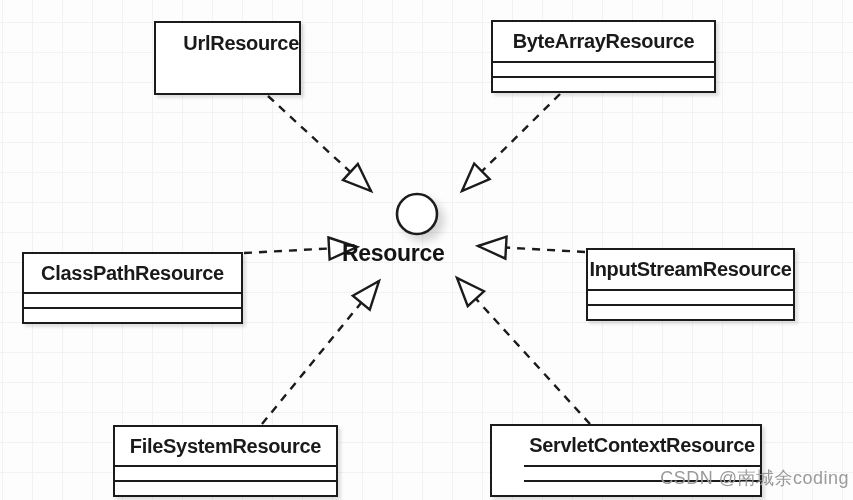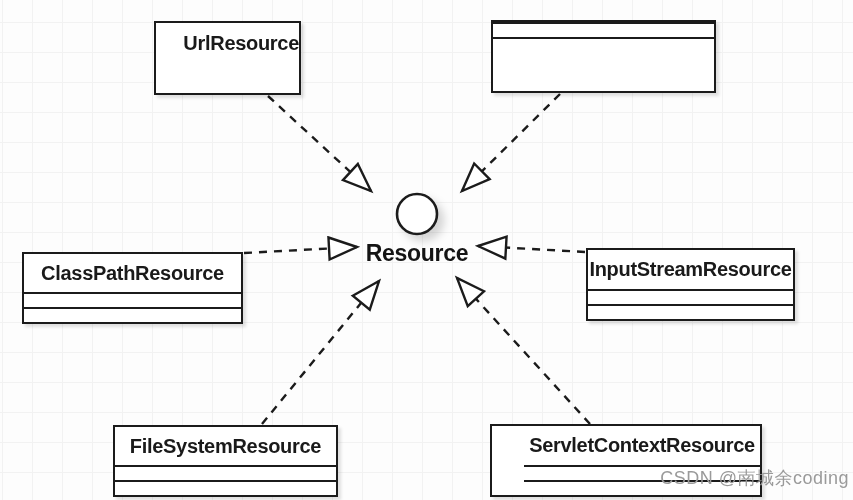--- a/index.html
+++ b/index.html
@@ -47,21 +47,21 @@
   .uml-row {
     height: 13px;
     border-top: 2px solid #1b1b1b;
     background: #ffffff;
   }
   .iface-label {
     position: absolute;
     left: 342px;
     top: 240px;
     width: 150px;
-    text-align: center;
+    text-align: left;
     font-weight: bold;
     font-size: 23px;
     color: #141414;
     letter-spacing: -0.3px;
   }
   .watermark {
     position: absolute;
     right: 4px;
     top: 466px;
     font-size: 18px;
@@ -99,20 +99,21 @@
 
   <div class="iface-label">Resource</div>
 
   <div class="uml-box" style="left:154px; top:21px; width:147px; height:74px;align-items:flex-end;">
     <div class="uml-title">UrlResource</div>
     <div class="uml-row"></div>
     <div class="uml-row"></div>
   </div>
 
   <div class="uml-box" style="left:491px; top:20px; width:225px; height:73px;">
+    <div class="uml-title">ByteArrayResource</div>
     <div class="uml-row"></div>
     <div class="uml-row"></div>
   </div>
 
   <div class="uml-box" style="left:22px; top:236px; width:221px; height:72px;margin-top:16px;">
     <div class="uml-title">ClassPathResource</div>
     <div class="uml-row"></div>
     <div class="uml-row"></div>
   </div>
 

